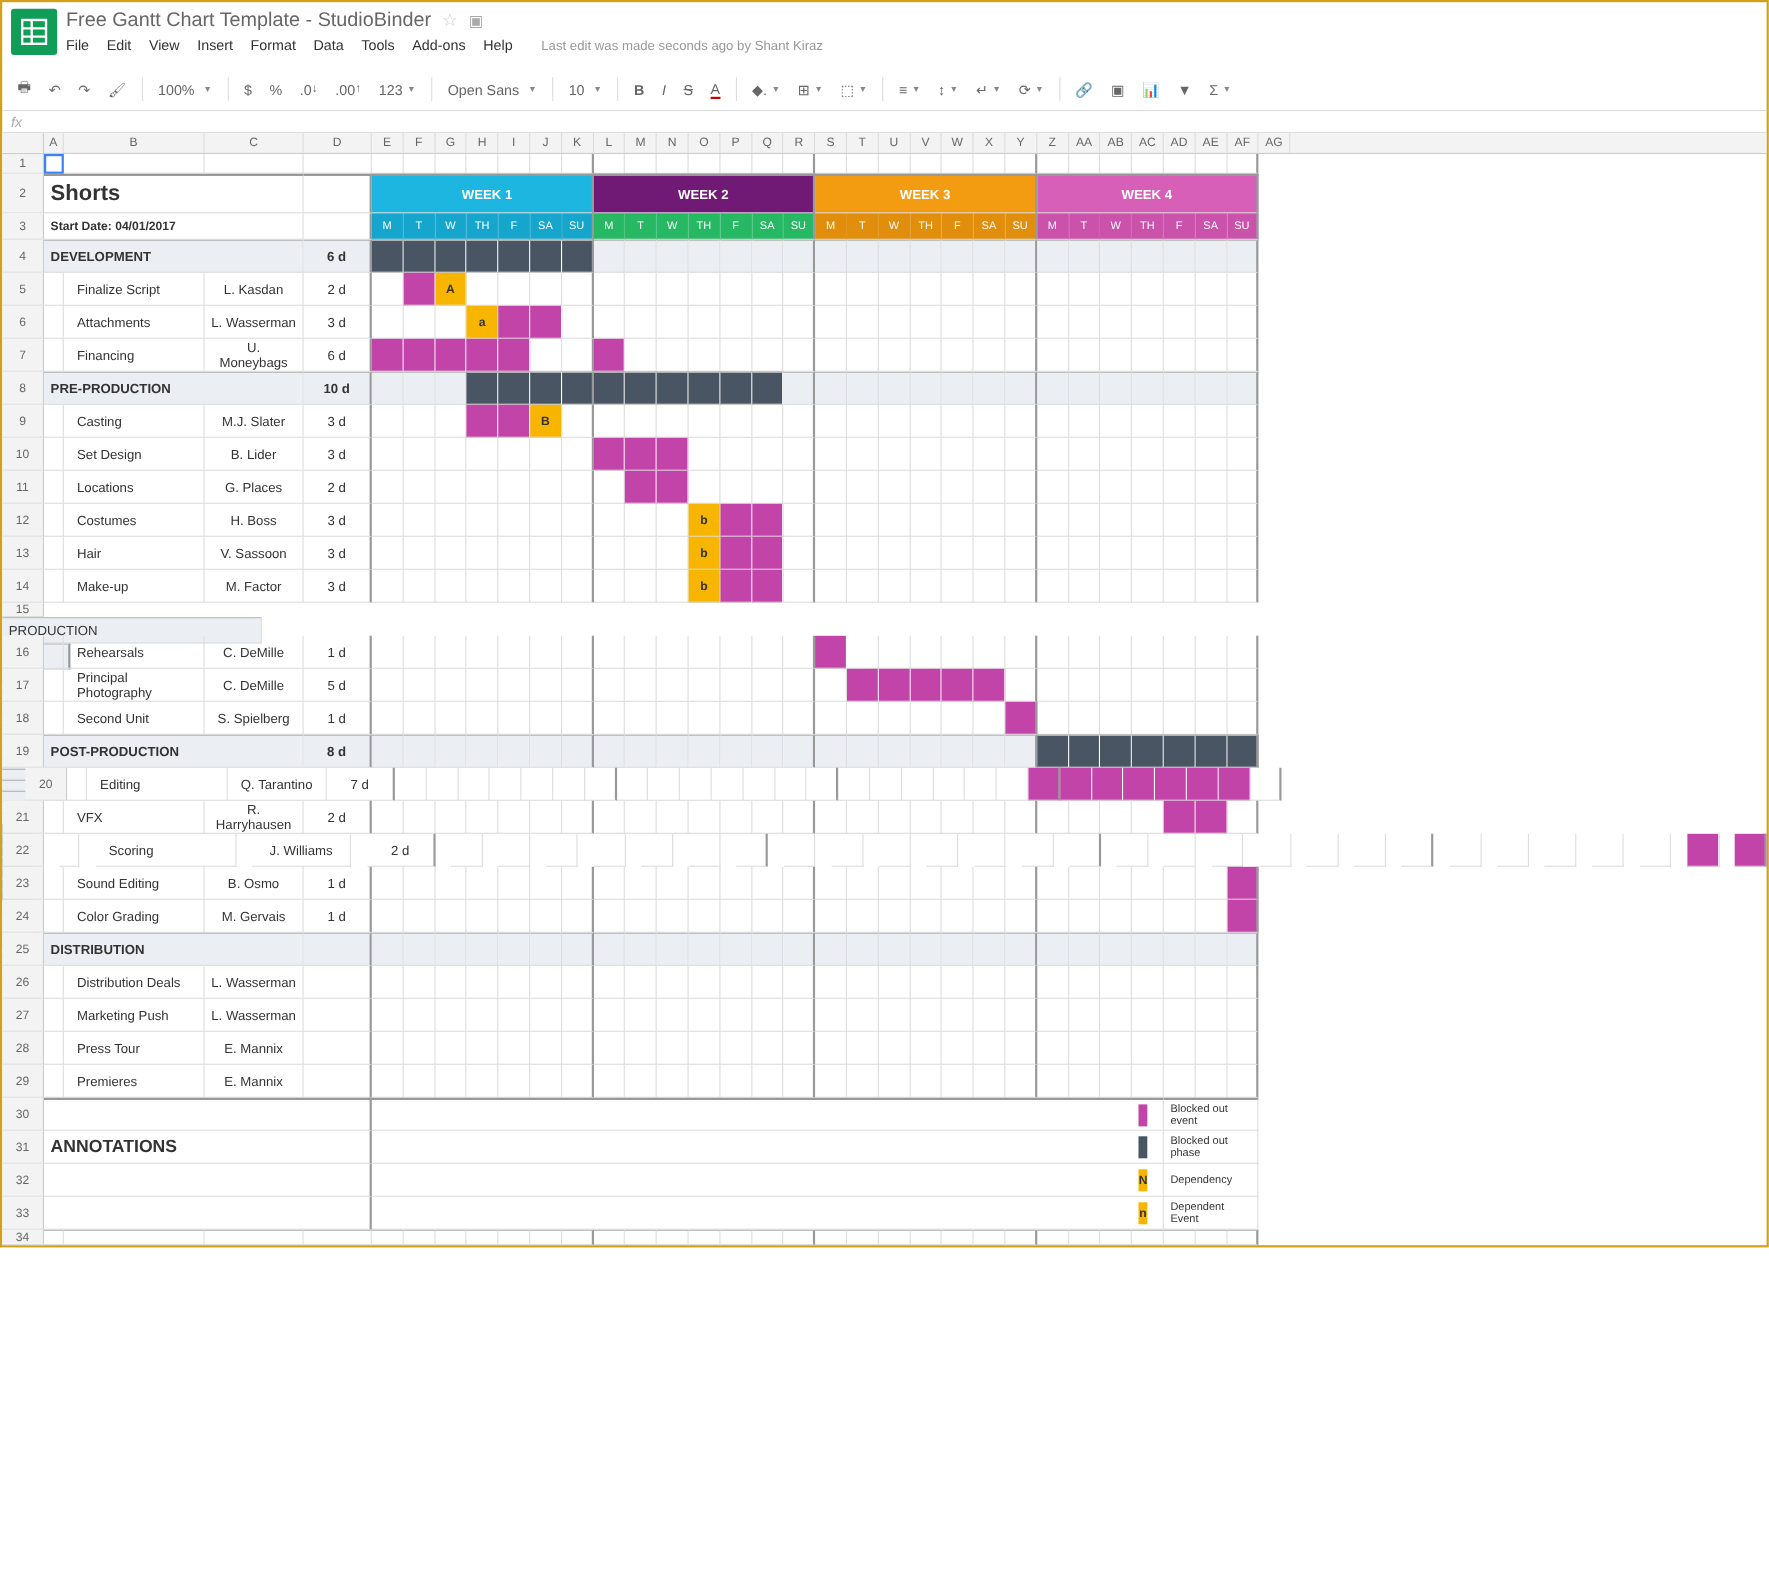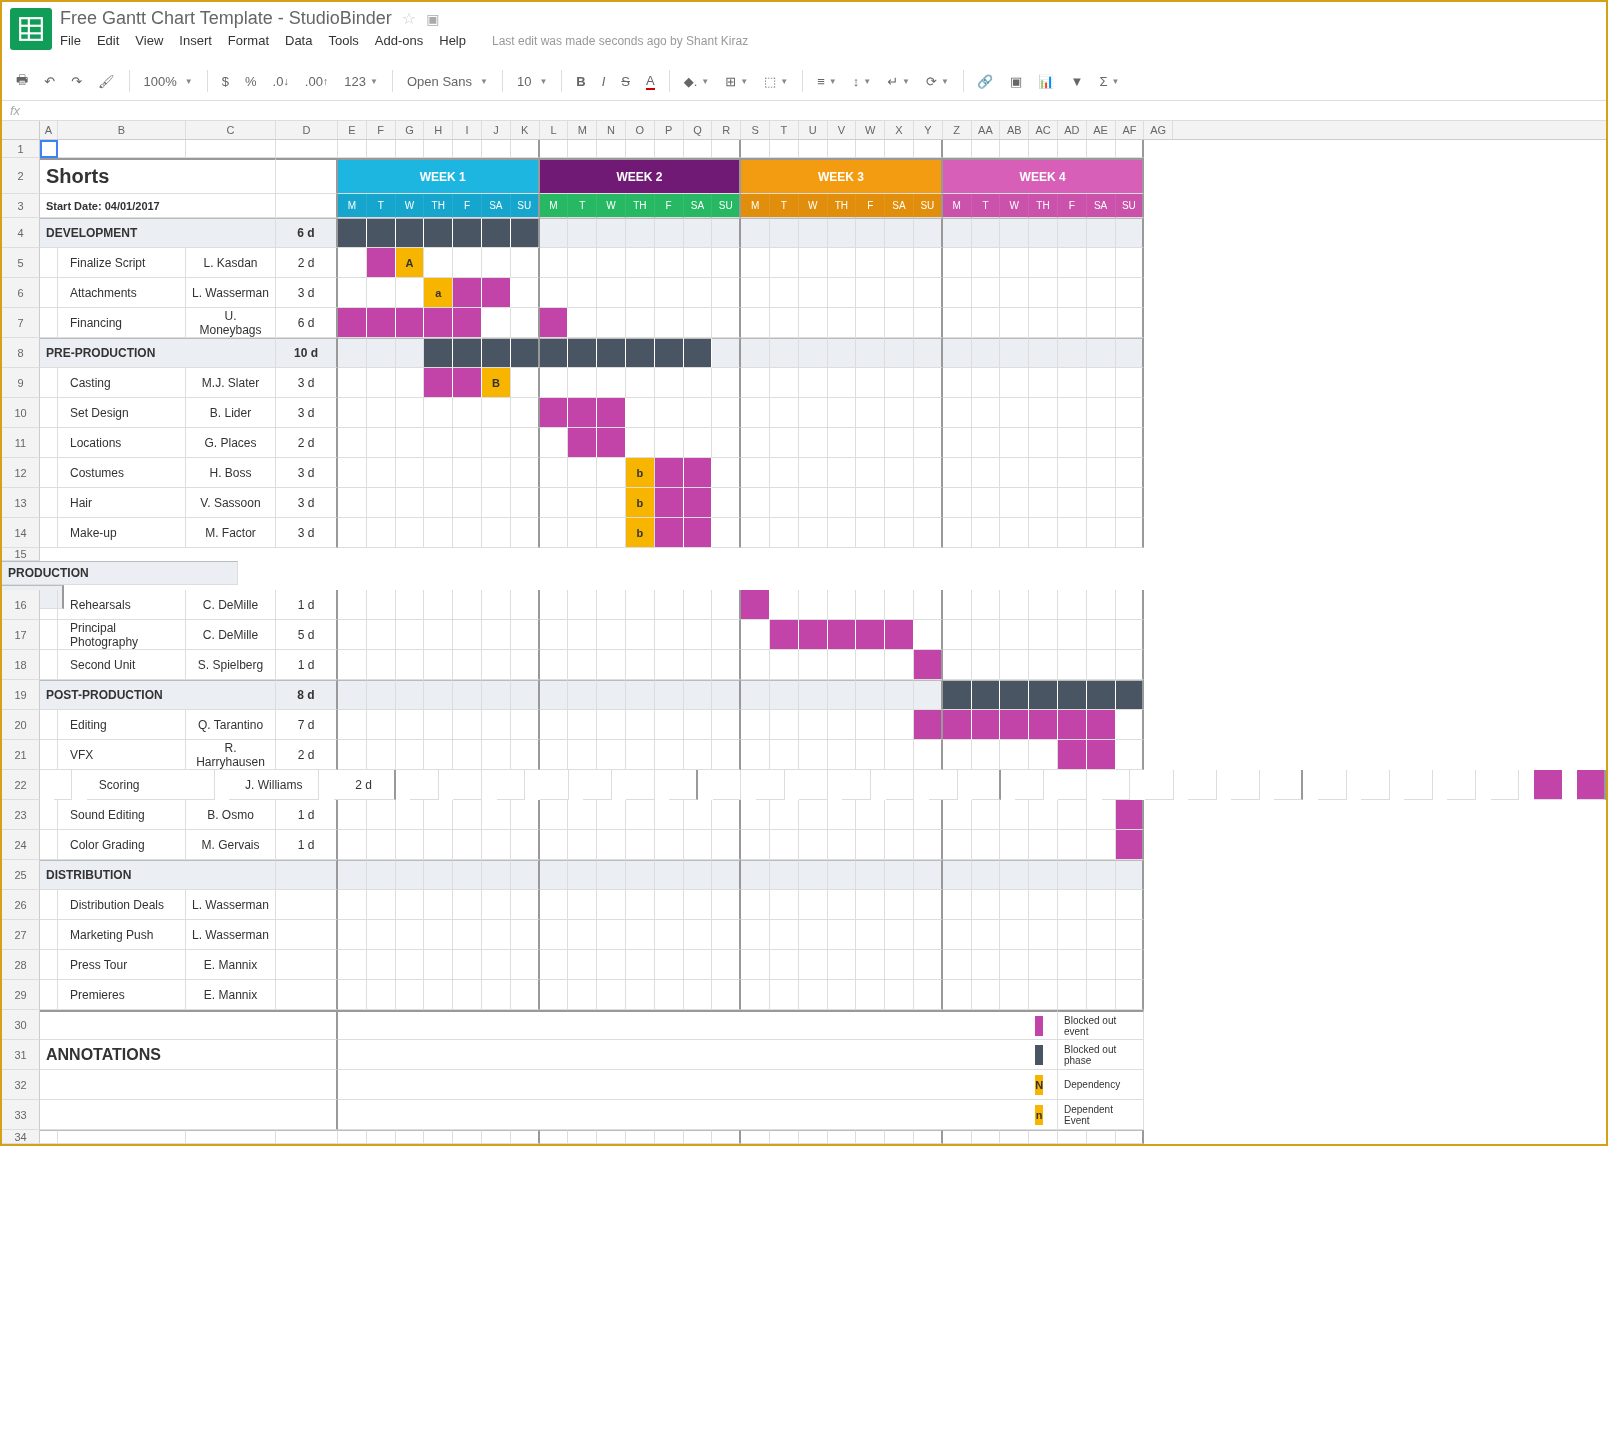--- a/index.html
+++ b/index.html
@@ -636,21 +636,21 @@
         <div class="cell W-day "></div>
         <div class="cell W-day "></div>
         <div class="cell W-day "></div>
         <div class="cell W-day "></div>
         <div class="cell W-day "></div>
         <div class="cell W-day "></div>
         <div class="cell W-day br-heavy"></div>
       </div>
       <div class="row" style="height: 30px; flex-direction: column;">
         <div class="row-h">15</div>
-        <div class="cell section-row bt" style="width: 236px; font-weight: bold; text-align: center;">PRODUCTION</div>
+        <div class="cell section-row bt" style="width: 236px; font-weight: normal; text-align: center;">PRODUCTION</div>
         <div class="cell W-D section-row centered bt br-heavy">7 d</div>
         <div class="cell W-day bt section-row"></div>
         <div class="cell W-day bt section-row"></div>
         <div class="cell W-day bt section-row"></div>
         <div class="cell W-day bt section-row"></div>
         <div class="cell W-day bt section-row"></div>
         <div class="cell W-day bt section-row"></div>
         <div class="cell W-day br-heavy bt section-row"></div>
         <div class="cell W-day bt section-row"></div>
         <div class="cell W-day bt section-row"></div>
@@ -667,21 +667,21 @@
         <div class="cell W-day bt g-dark"></div>
         <div class="cell W-day br-heavy bt g-dark"></div>
         <div class="cell W-day bt section-row"></div>
         <div class="cell W-day bt section-row"></div>
         <div class="cell W-day bt section-row"></div>
         <div class="cell W-day bt section-row"></div>
         <div class="cell W-day bt section-row"></div>
         <div class="cell W-day bt section-row"></div>
         <div class="cell W-day br-heavy bt section-row"></div>
       </div>
-      <div class="row" style="height: 30px; margin-top: 12px;">
+      <div class="row" style="height: 30px;">
         <div class="row-h">16</div>
         <div class="cell W-A"></div>
         <div class="cell W-B task-name">Rehearsals</div>
         <div class="cell W-C centered">C. DeMille</div>
         <div class="cell W-D centered br-heavy">1 d</div>
         <div class="cell W-day "></div>
         <div class="cell W-day "></div>
         <div class="cell W-day "></div>
         <div class="cell W-day "></div>
         <div class="cell W-day "></div>
@@ -805,21 +805,21 @@
         <div class="cell W-day bt section-row"></div>
         <div class="cell W-day br-heavy bt section-row"></div>
         <div class="cell W-day bt g-dark"></div>
         <div class="cell W-day bt g-dark"></div>
         <div class="cell W-day bt g-dark"></div>
         <div class="cell W-day bt g-dark"></div>
         <div class="cell W-day bt g-dark"></div>
         <div class="cell W-day bt g-dark"></div>
         <div class="cell W-day br-heavy bt g-dark"></div>
       </div>
-      <div class="row" style="height: 30px;">
+      <div class="row" style="height: 30px; margin-left: 21px;">
         <div class="row-h">20</div>
         <div class="cell W-A"></div>
         <div class="cell W-B task-name">Editing</div>
         <div class="cell W-C centered">Q. Tarantino</div>
         <div class="cell W-D centered br-heavy">7 d</div>
         <div class="cell W-day "></div>
         <div class="cell W-day "></div>
         <div class="cell W-day "></div>
         <div class="cell W-day "></div>
         <div class="cell W-day "></div>

